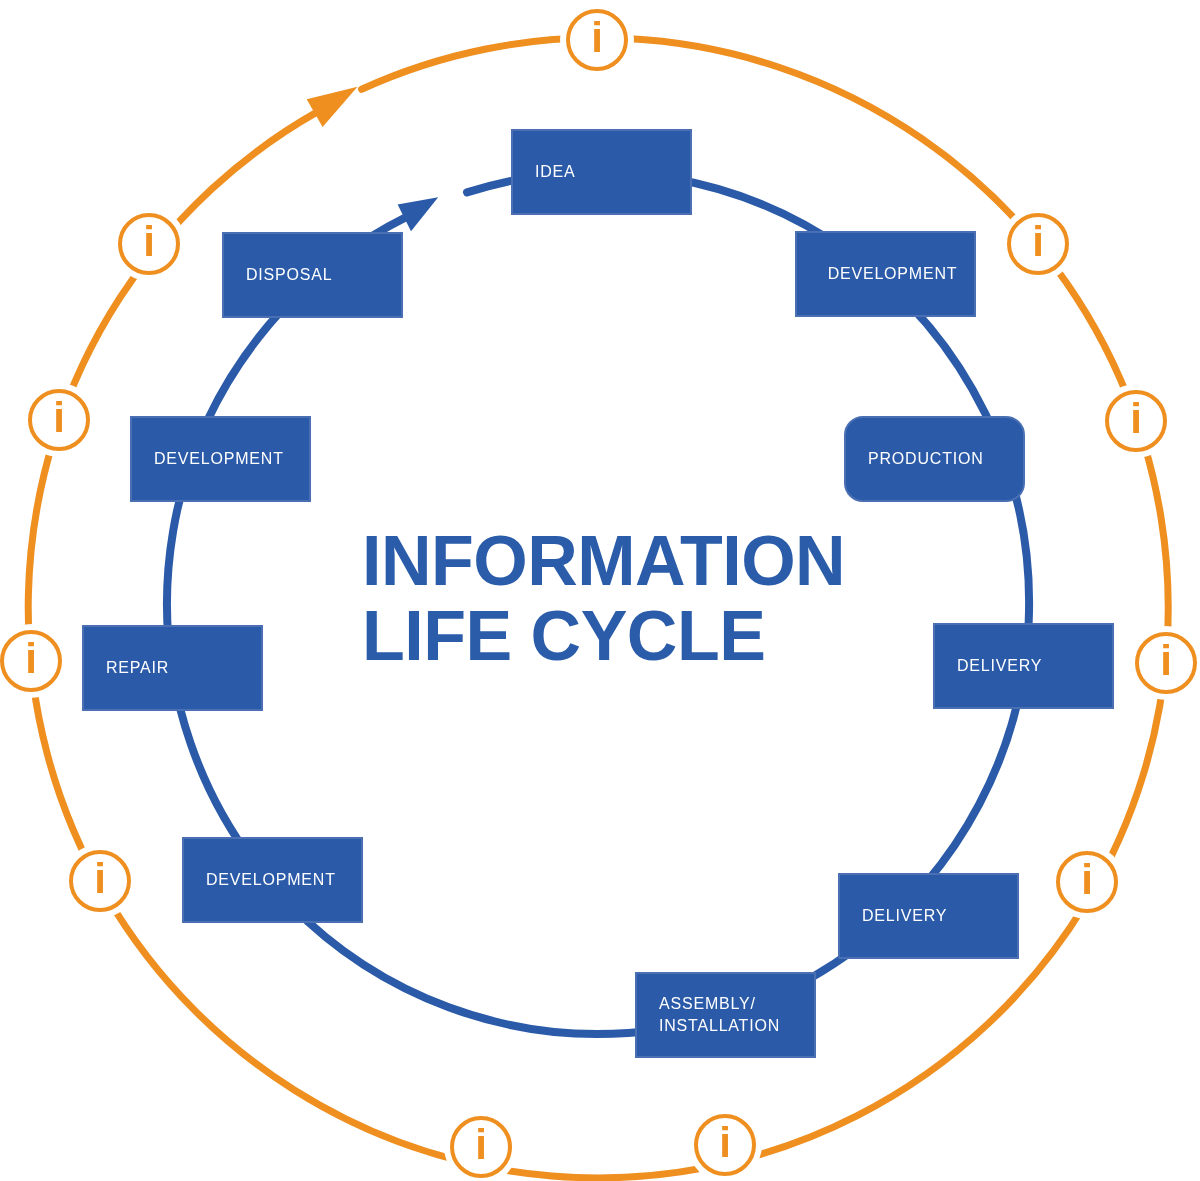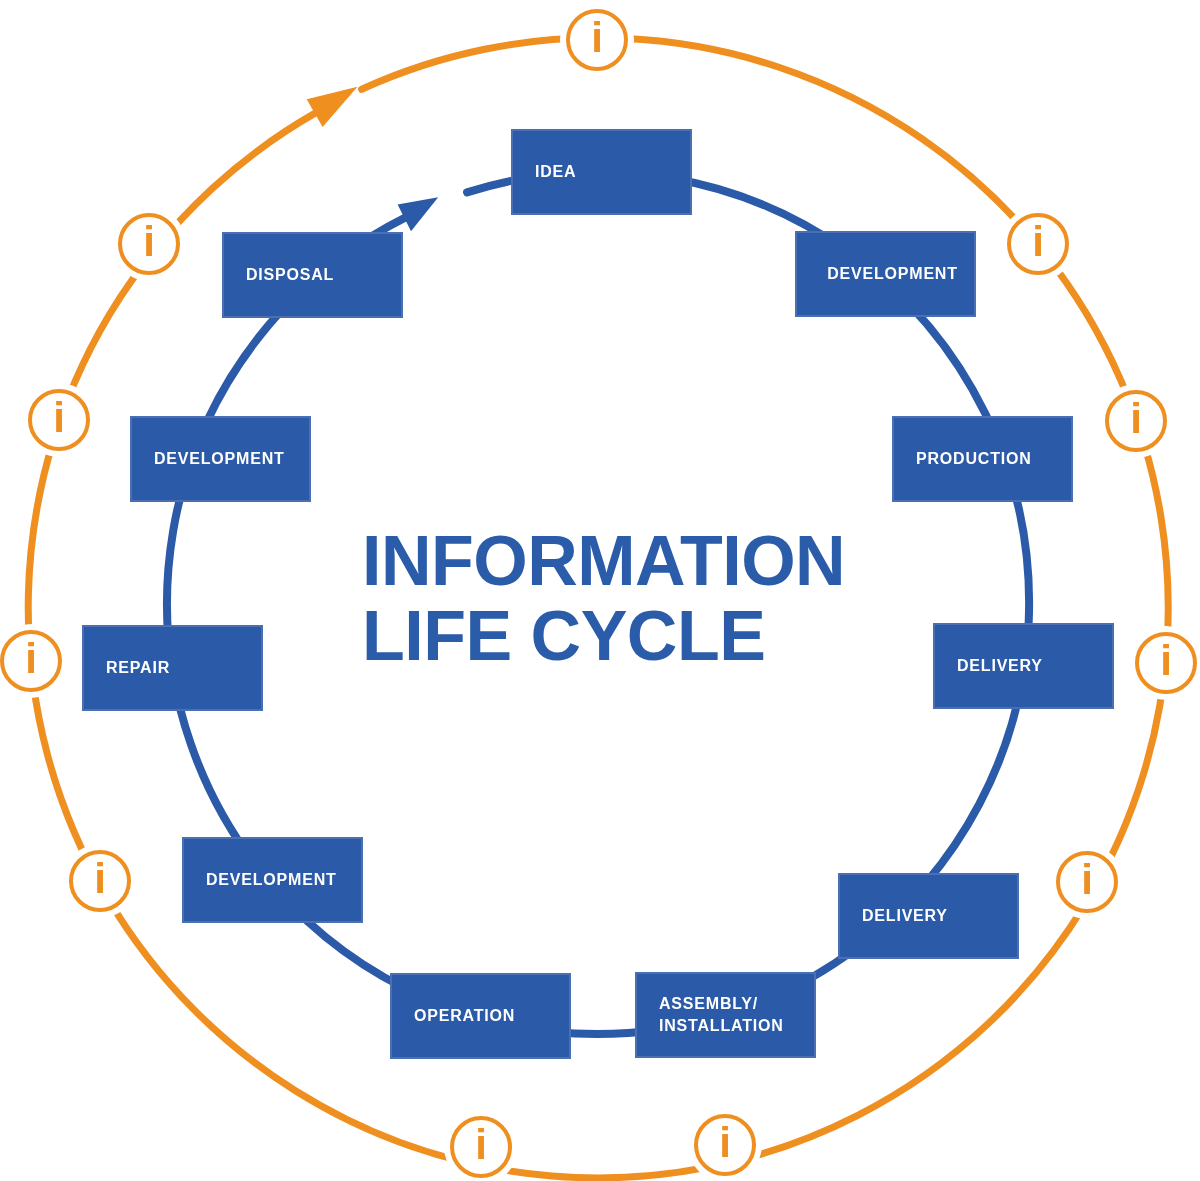--- a/index.html
+++ b/index.html
@@ -23,30 +23,30 @@
     height: 86px;
     background: #2a5aa8;
     border: 2px solid #4a6fb3;
     box-sizing: border-box;
     display: flex;
     align-items: center;
   }
   .stage-label {
     color: #ffffff;
     font-size: 16px;
-    font-weight: 700;
+    font-weight: 400;
     letter-spacing: 0.8px;
     padding-left: 22px;
     padding-right: 8px;
     line-height: 1.35;
     white-space: pre-line;
   }
   .pos-idea        { left: 511px; top: 129px; }
   .pos-development { left: 795px; top: 231px; justify-content: center; }
-  .pos-production  { left: 892px; top: 416px; }
+  .pos-production  { left: 844px; top: 416px; border-radius: 19px; }
   .pos-marketing   { left: 933px; top: 623px; }
   .pos-delivery    { left: 838px; top: 837px; margin-top: 36px; }
   .pos-assembly    { left: 635px; top: 972px; }
   .pos-operation   { left: 390px; top: 973px; }
   .pos-maintenance { left: 182px; top: 837px; }
   .pos-repair      { left:  82px; top: 625px; }
   .pos-dismantling { left: 130px; top: 416px; }
   .pos-disposal    { left: 222px; top: 232px; }
   
   .info-icon {
@@ -118,23 +118,20 @@
   <div class="stage pos-marketing">
     <span class="stage-label">DELIVERY</span>
   </div>
   <div class="stage pos-delivery">
     <span class="stage-label">DELIVERY</span>
   </div>
   <div class="stage pos-assembly">
     <span class="stage-label">ASSEMBLY/
 INSTALLATION</span>
   </div>
-  <div class="stage pos-operation">
-    <span class="stage-label">OPERATION</span>
-  </div>
   <div class="stage pos-maintenance">
     <span class="stage-label">DEVELOPMENT</span>
   </div>
   <div class="stage pos-repair">
     <span class="stage-label">REPAIR</span>
   </div>
   <div class="stage pos-dismantling">
     <span class="stage-label">DEVELOPMENT</span>
   </div>
   <div class="stage pos-disposal">

